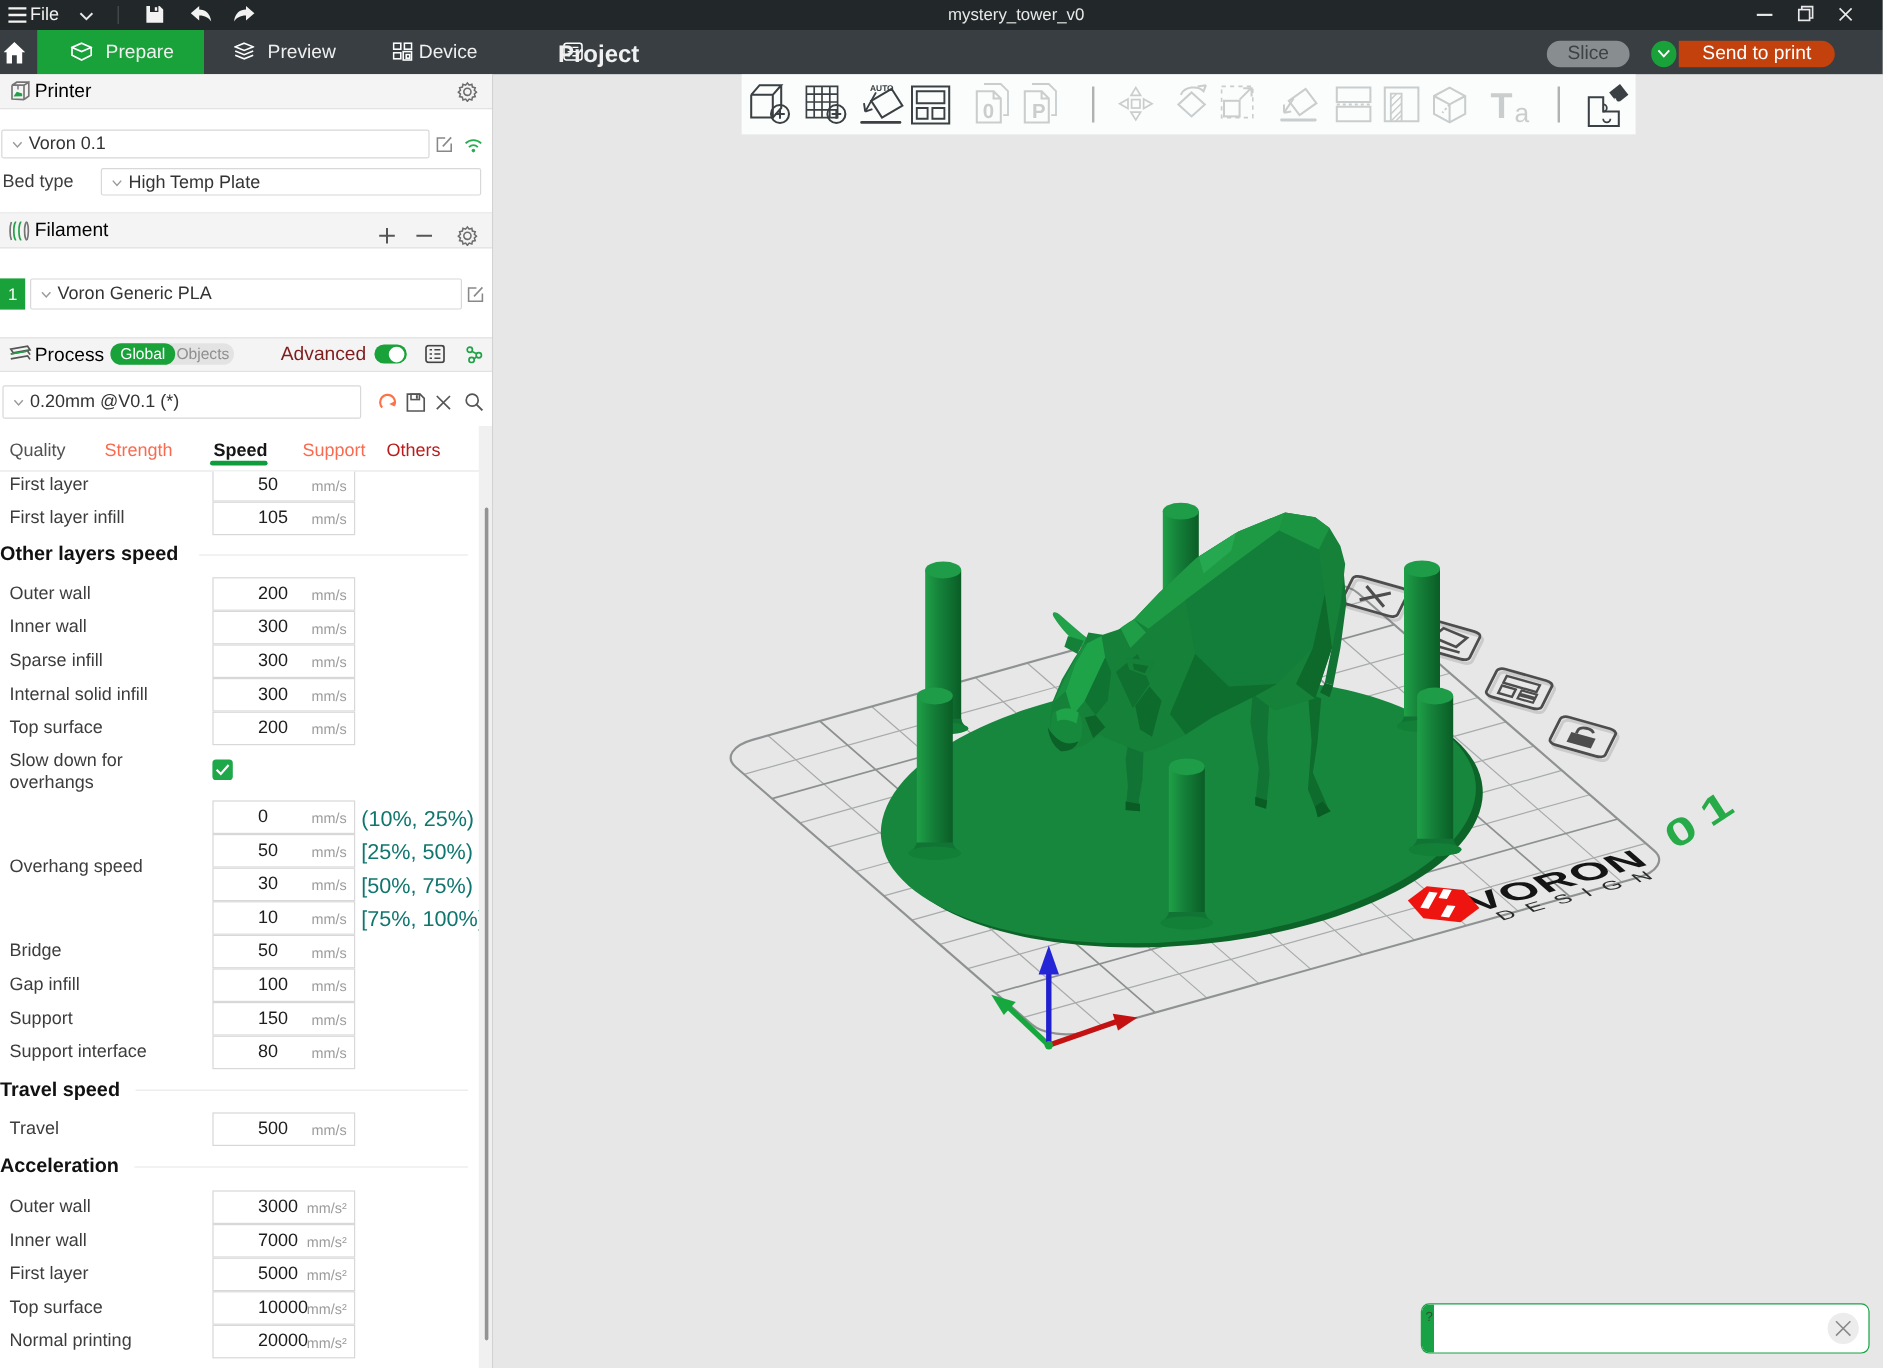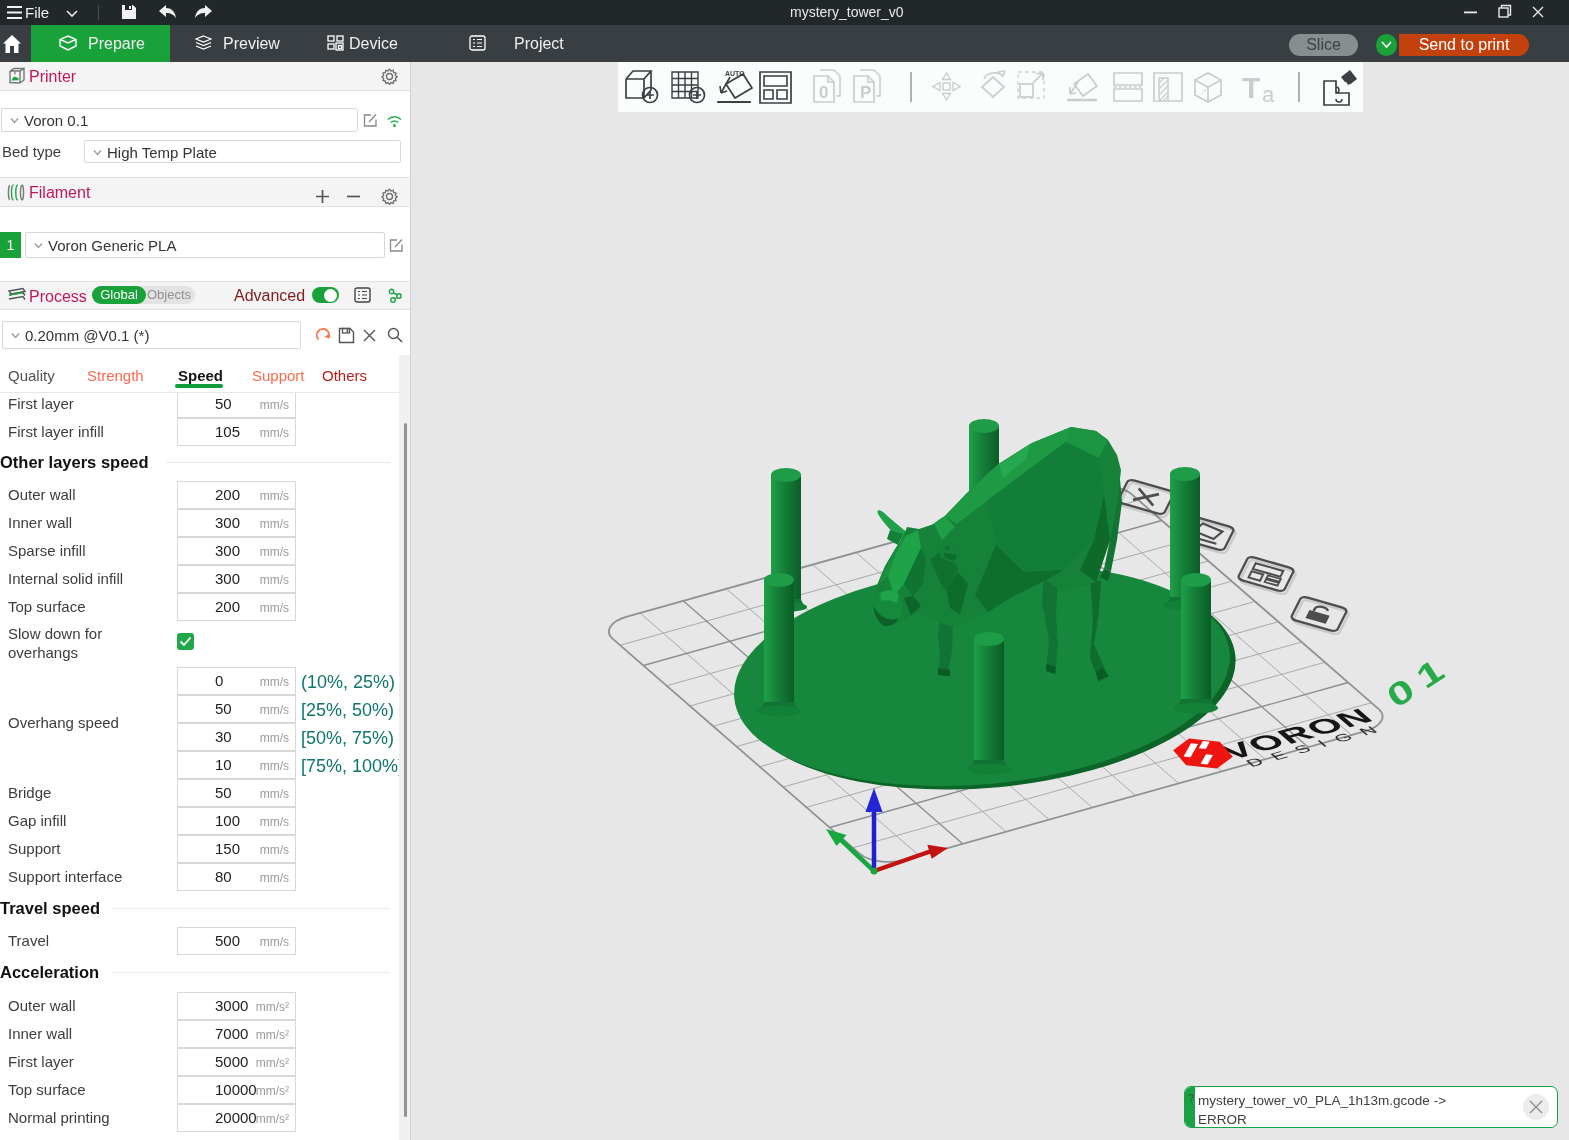--- a/index.html
+++ b/index.html
@@ -6,21 +6,21 @@
   body{width:1569px;height:1140px;overflow:hidden;position:relative;
        font-family:"Liberation Sans",sans-serif;background:#e6e7e6;}
   .abs{position:absolute;}
   
   #titlebar{left:0;top:0;width:1569px;height:25px;background:#222729;}
   #tabbar{left:0;top:25px;width:1569px;height:37px;background:#383e41;}
   .ttxt{color:#f0f0f0;font-size:15px;}
   
   #panel{left:0;top:62px;width:411px;height:1078px;background:#fff;border-right:1px solid #d2d2d2;box-sizing:border-box;}
   .sechdr{position:absolute;left:0;width:410px;height:29px;background:#f4f4f4;border-bottom:1px solid #e2e2e2;box-sizing:border-box;}
-  .sechdr .t{position:absolute;left:29px;top:6px;font-size:16px;color:#be185d;}
+  .sechdr .t{position:absolute;left:29px;top:6px;font-size:16px;color:#000000;}
   .dd{position:absolute;background:#fff;border:1px solid #d8d8d8;border-radius:2px;box-sizing:border-box;}
   .dd .chev{position:absolute;left:8px;top:50%;margin-top:-4px;width:9px;height:9px;}
   .dd .dtxt{position:absolute;left:22px;top:50%;transform:translateY(-50%);font-size:15px;color:#343434;white-space:nowrap;}
   .lbl{position:absolute;font-size:15px;color:#3d3d3d;white-space:nowrap;}
   .num{position:absolute;background:#fff;border:1px solid #d8d8d8;box-sizing:border-box;width:119px;height:28px;}
   .num .v{position:absolute;left:9px;top:4px;font-size:15px;color:#1d1d1d;margin-left:28px;}
   .num .u{position:absolute;right:6px;top:7px;font-size:12px;color:#9b9b9b;}
   .sect{position:absolute;font-size:16.5px;font-weight:bold;color:#111;white-space:nowrap;}
   .ann{position:absolute;font-size:18px;color:#0f766e;white-space:nowrap;}
   .secline{position:absolute;height:1px;background:#e9e9e9;}
@@ -86,21 +86,21 @@
       <rect x="11.5" y="10.5" width="3" height="3"></rect>
     </g>
   </svg>
   <div class="abs ttxt" style="left:349px;top:10px;font-size:16px;">Device</div>
   <svg class="abs" style="left:469px;top:10px" width="17" height="16" viewBox="0 0 17 16">
     <rect x="1" y="1" width="15" height="14" rx="2" fill="none" stroke="#fff" stroke-width="1.3"></rect>
     <g stroke="#fff" stroke-width="1.2">
       <path d="M4 4.5h2M8 4.5h5M4 8h2M8 8h5M4 11.5h2M8 11.5h5"></path>
     </g>
   </svg>
-  <div class="abs ttxt" style="left:514px;top:10px;font-size:16px;">Project</div>
+  <div class="abs ttxt" style="left:465px;top:10px;font-size:20px;font-weight:bold;">Project</div>
 
   <div class="abs" style="left:1289px;top:9px;width:69px;height:22px;border-radius:11px;background:#888d8f;text-align:center;line-height:22px;font-size:16px;color:#3c4345;">Slice</div>
   <div class="abs" style="left:1376px;top:9px;width:21px;height:22px;border-radius:11px;background:#18a239;">
      <svg class="abs" style="left:5px;top:7px" width="11" height="8" viewBox="0 0 11 8">
         <path d="M1 1l4.5 5L10 1" stroke="#fff" stroke-width="1.6" fill="none"></path>
       </svg>
   </div>
   <div class="abs" style="left:1399px;top:9px;width:130px;height:22px;border-radius:0 11px 11px 0;background:#c2410c;text-align:center;line-height:22px;font-size:16px;color:#fff;">Send to print</div>
 </div>
 
@@ -592,19 +592,18 @@
       <path d="M874 871 L874 808" stroke="#2020cf" stroke-width="4.5"></path>
       <path d="M865.5 812 L882.5 812 L874 788 Z" fill="#2525d8"></path>
       <circle cx="874" cy="871" r="3.5" fill="#18a53e"></circle>
     </g>
   </g>
 </svg>
 
 <div class="abs" style="left:1184px;top:1086px;width:374px;height:42px;background:#fff;border:1.5px solid #18a245;border-radius:7px;box-sizing:border-box;overflow:hidden;">
   <div class="abs" style="left:0;top:0;width:10px;height:42px;background:#18a245;"></div>
   <div class="abs" style="left:3px;top:5px;font-size:11px;color:#2c5232;">?</div>
-  <div class="abs" style="left:13px;top:4px;font-size:13.5px;color:#404040;line-height:19px;">mystery_tower_v0_PLA_1h13m.gcode -&gt;<br>ERROR</div>
 </div>
 <div class="abs" style="left:1523px;top:1094px;width:26px;height:26px;border-radius:50%;background:#ececec;">
   <svg style="position:absolute;left:6px;top:6px" width="14" height="14" viewBox="0 0 14 14">
       <path d="M1 1 L13 13 M13 1 L1 13" stroke="#8a8a8a" stroke-width="1.3"></path>
     </svg>
 </div>
 
 </body></html>

